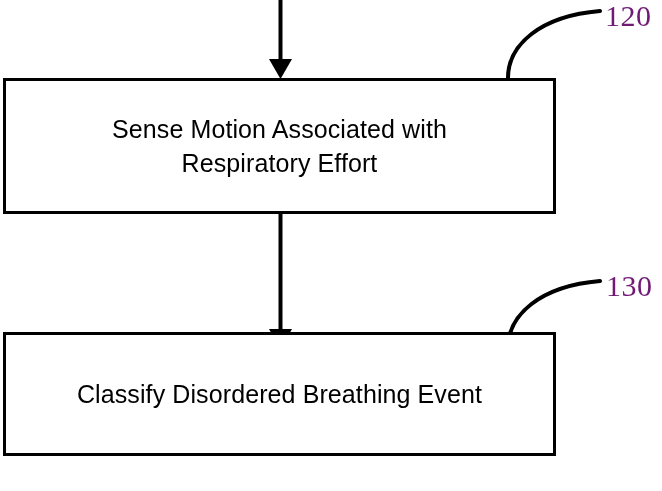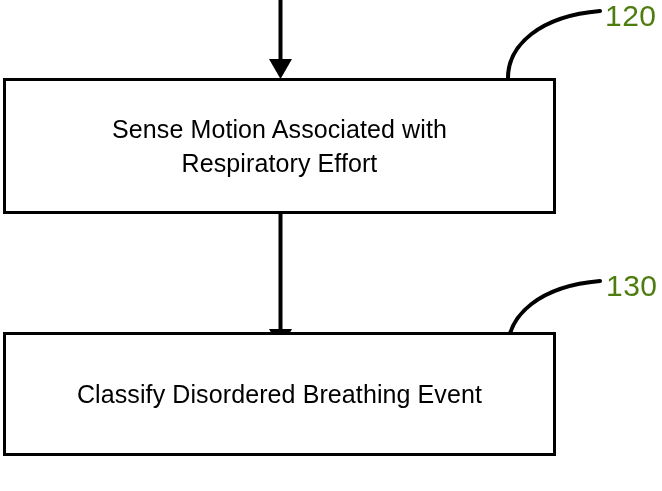--- a/index.html
+++ b/index.html
@@ -51,23 +51,23 @@
     height: 136px;
   }
   #box-130 {
     left: 3px;
     top: 332px;
     width: 553px;
     height: 124px;
   }
   .ref-numeral {
     position: absolute;
-    font-family: Liberation Sans, sans-serif;
+    font-family: Liberation Serif, serif;
     font-size: 30px;
-    color: #4d7c0f;
+    color: #701a75;
     letter-spacing: 0.5px;
     line-height: 1;
   }
   #ref-120 {
     left: 605px;
     top: 1px;
   }
   #ref-130 {
     left: 606px;
     top: 271px;

